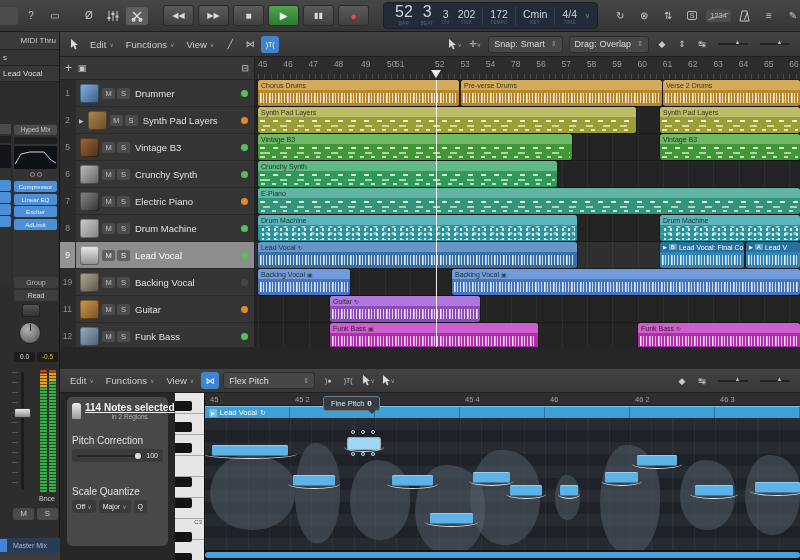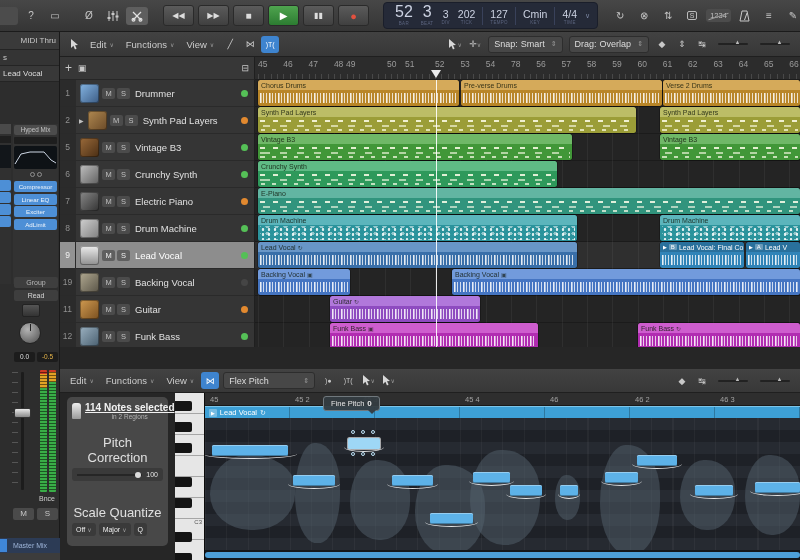--- a/index.html
+++ b/index.html
@@ -179,21 +179,21 @@
   .dropdown.wide{width:92px;}
   #edpanelbg{position:absolute;left:60px;top:393px;width:115px;height:167px;background:#262626;}
   #edpanel{position:absolute;left:7px;top:4px;width:101px;height:149px;background:#484848;border-radius:5px;
     padding:5px;}
   .ph-row{display:flex;gap:4px;align-items:flex-start;}
   .mic{width:9px;height:16px;background:linear-gradient(#eee,#999);border-radius:3px 3px 1px 1px;flex:none;margin-top:1px;}
   .ph-title{font-size:10px;color:#f2f2f2;font-weight:bold;white-space:nowrap;text-decoration:underline;}
   .ph-sub{font-size:6.5px;color:#b2b2b2;text-align:center;}
   .ph-btn{margin-left:auto;width:15px;height:11px;border:1px solid #7c7c7c;border-radius:2px;font-size:6px;
     color:#bbb;text-align:center;line-height:10px;flex:none;}
-  .p-label{font-size:13px;color:#e0e0e0;margin-top:15px;text-align:center;}
+  .p-label{font-size:10px;color:#e0e0e0;margin-top:15px;}
   .p-label.sq{margin-top:24px;}
   .p-slider{margin-top:3px;height:13px;background:#3a3a3a;border-radius:3px;display:flex;align-items:center;
     padding:0 5px;gap:4px;}
   .ps-line{flex:1;height:2px;background:#262626;position:relative;}
   .ps-line::after{content:"";position:absolute;right:1px;top:-2px;width:6px;height:6px;border-radius:50%;background:#dcdcdc;}
   .ps-val{font-size:7px;color:#e4e4e4;}
   .sq-row{display:flex;gap:3px;margin-top:3px;}
   .sq-btn{height:13px;background:#3a3a3a;border-radius:3px;font-size:7px;color:#ececec;display:flex;
     align-items:center;justify-content:center;padding:0 4px;gap:2px;}
   #piano{position:absolute;left:175px;top:393px;width:30px;height:167px;background:#e6e6e6;
@@ -285,21 +285,21 @@
       <div class="lcell">
         <span class="lmed">3</span>
           <span class="llab">DIV</span>
       </div>
       <div class="lcell">
         <span class="lmed">202</span>
           <span class="llab">TICK</span>
       </div>
       <div class="lsep"></div>
       <div class="lcell">
-        <span class="lmed">127</span>
+        <span class="lmed">172</span>
           <span class="llab">TEMPO</span>
       </div>
       <div class="lsep"></div>
       <div class="lcell">
         <span class="lmed">Cmin</span>
           <span class="llab">KEY</span>
       </div>
       <div class="lsep"></div>
       <div class="lcell">
         <span class="lmed">4/4</span>
@@ -540,23 +540,23 @@
         <div class="tdot" style="background: rgb(85, 192, 87);"></div>
       </div>
     </div>
 
   <div id="ruler">
     <div id="ph-tri" style="left: 181px;"></div>
   <div class="rtick" style="left: 3px;">45</div>
       <div class="rtick" style="left: 28.3px;">46</div>
       <div class="rtick" style="left: 53.6px;">47</div>
       <div class="rtick" style="left: 78.9px;">48</div>
-      <div class="rtick" style="left: 91px; text-align: right;">49</div>
+      <div class="rtick" style="left: 106px; text-align: right;">49</div>
       <div class="rtick" style="left: 132px;">50</div>
-      <div class="rtick" style="left: 150px;">51</div>
+      <div class="rtick" style="left: 140px;">51</div>
       <div class="rtick" style="left: 180.1px;">52</div>
       <div class="rtick" style="left: 205.4px;">53</div>
       <div class="rtick" style="left: 230.7px;">54</div>
       <div class="rtick" style="left: 256px;">78</div>
       <div class="rtick" style="left: 281.3px;">56</div>
       <div class="rtick" style="left: 306.6px;">57</div>
       <div class="rtick" style="left: 331.9px;">58</div>
       <div class="rtick" style="left: 357.2px;">59</div>
       <div class="rtick" style="left: 382.5px;">60</div>
       <div class="rtick" style="left: 407.8px;">61</div>

